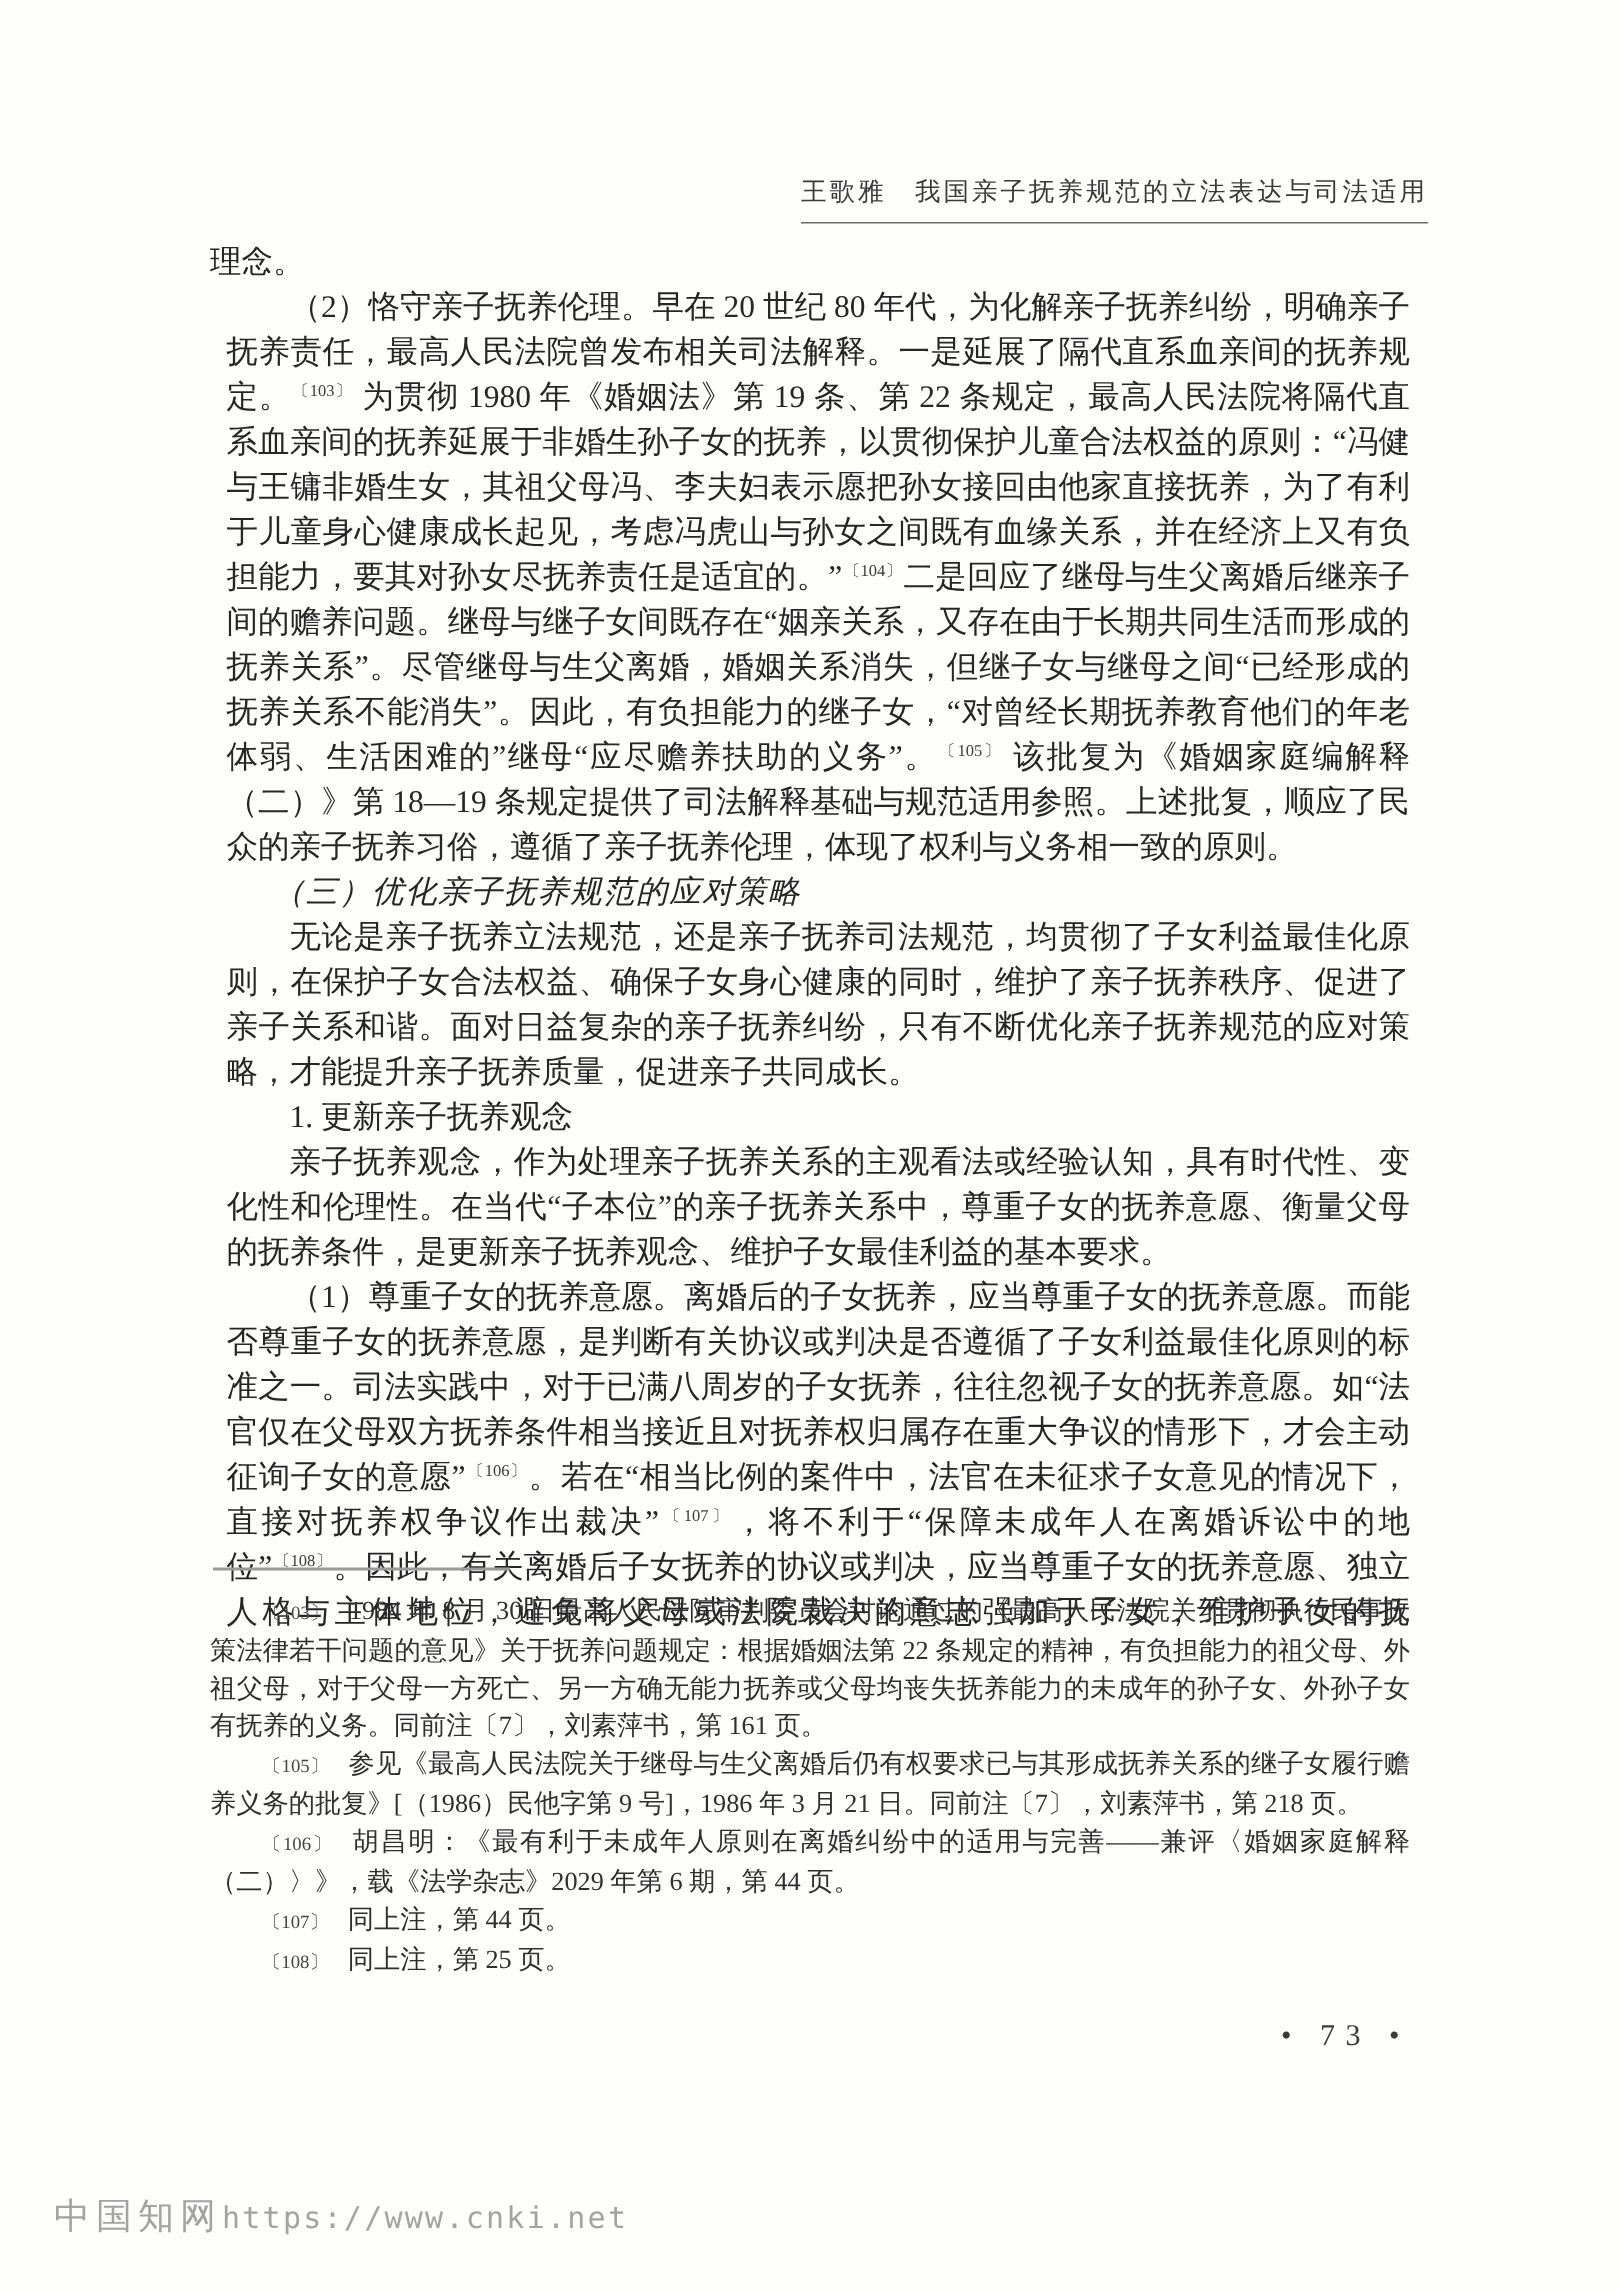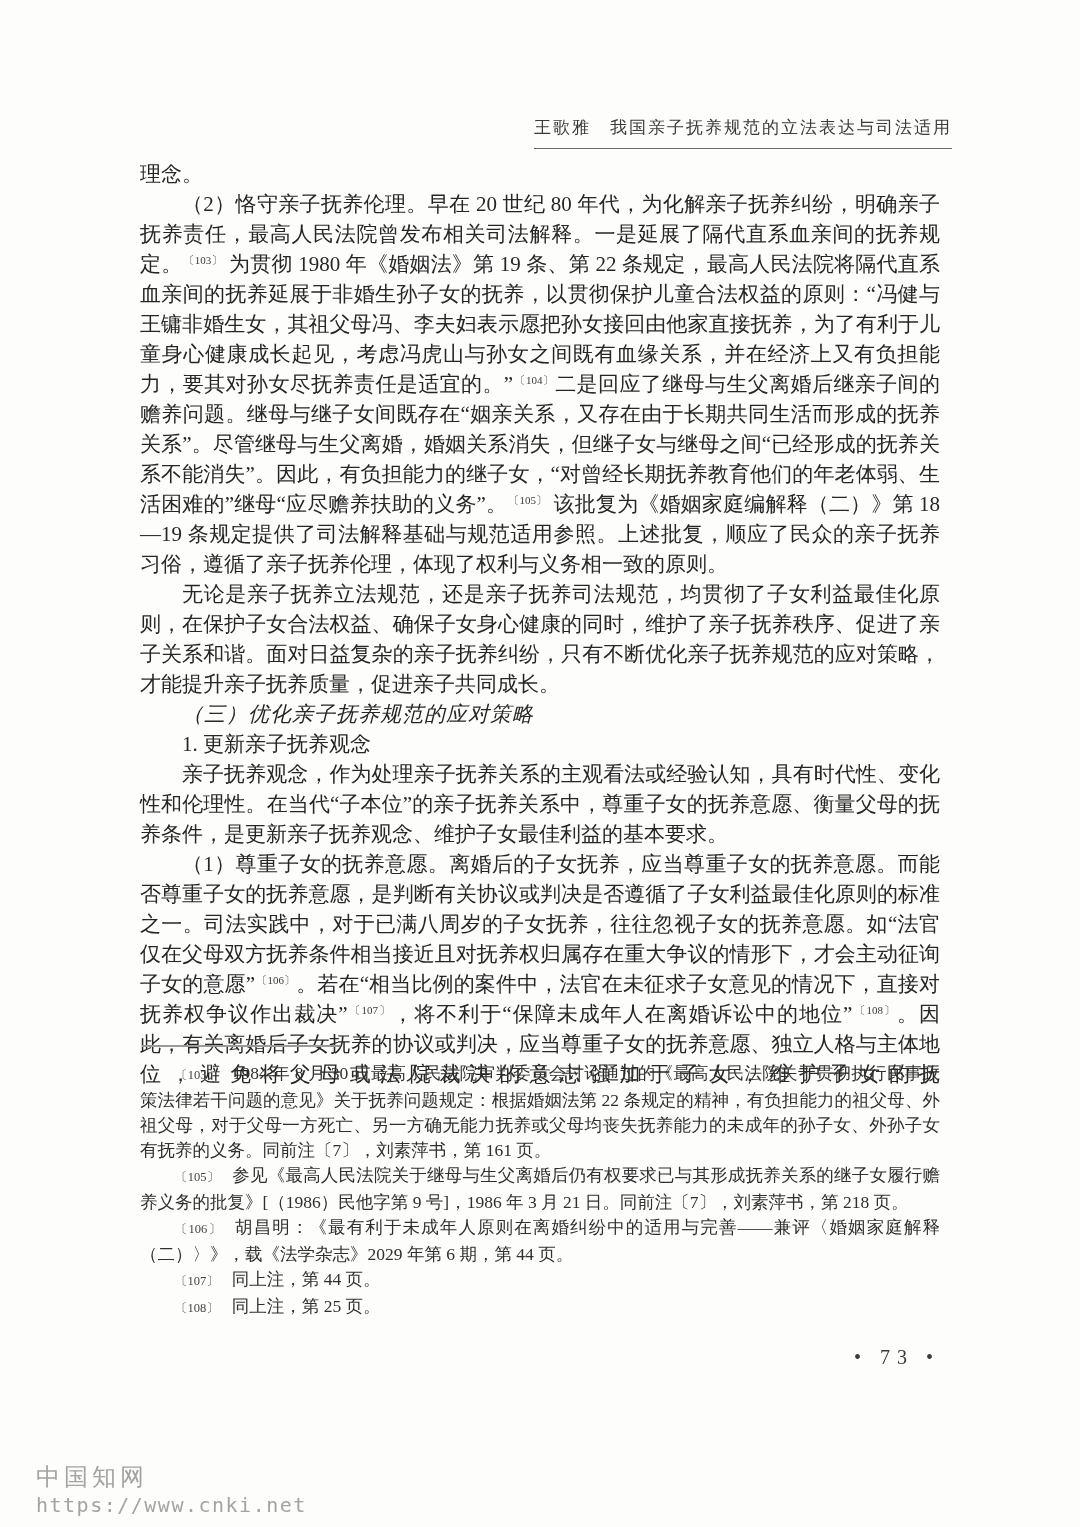--- a/index.html
+++ b/index.html
@@ -40,21 +40,21 @@
     top: 159px;
     width: 800px;
   }
   .para {
     margin: 0;
     font-size: 21px;
     line-height: 30px;
     text-align: justify;
     color: #262626;
   }
-  .para.indent { text-indent: 2em; }
+  .para.indent { text-indent: 2em; margin-left: 11px; }
   .para.heading-kai {
     text-indent: 2em;
     font-style: italic;
     letter-spacing: 1px;
   }
   .para.fill-last { text-align-last: justify; }
   sup.fnref {
     font-size: 11px;
     line-height: 0;
     vertical-align: 7px;
@@ -101,21 +101,20 @@
     white-space: nowrap;
   }
   
   .watermark {
     position: absolute;
     left: 36px;
     top: 1461px;
     display: flex;
     align-items: baseline;
     color: #a3a3a3;
-    flex-direction: column;
   }
   .wm-site {
     font-size: 24px;
     letter-spacing: 4px;
   }
   .wm-url {
     font-family: "DejaVu Sans Mono", "Liberation Mono", monospace;
     font-size: 20px;
     letter-spacing: 1.5px;
     color: #a3a3a3;
@@ -126,22 +125,22 @@
 
 <div class="page">
 
   <div class="running-header">
     <span class="title">王歌雅　我国亲子抚养规范的立法表达与司法适用</span>
   </div>
 
   <div class="article-body">
       <p class="para continue"><span>理念。</span></p>
       <p class="para indent"><span>（2）恪守亲子抚养伦理。早在 20 世纪 80 年代，为化解亲子抚养纠纷，明确亲子抚养责任，最高人民法院曾发布相关司法解释。一是延展了隔代直系血亲间的抚养规定。</span><sup class="fnref">〔103〕</sup><span> 为贯彻 1980 年《婚姻法》第 19 条、第 22 条规定，最高人民法院将隔代直系血亲间的抚养延展于非婚生孙子女的抚养，以贯彻保护儿童合法权益的原则：“冯健与王镛非婚生女，其祖父母冯、李夫妇表示愿把孙女接回由他家直接抚养，为了有利于儿童身心健康成长起见，考虑冯虎山与孙女之间既有血缘关系，并在经济上又有负担能力，要其对孙女尽抚养责任是适宜的。”</span><sup class="fnref">〔104〕</sup><span>二是回应了继母与生父离婚后继亲子间的赡养问题。继母与继子女间既存在“姻亲关系，又存在由于长期共同生活而形成的抚养关系”。尽管继母与生父离婚，婚姻关系消失，但继子女与继母之间“已经形成的抚养关系不能消失”。因此，有负担能力的继子女，“对曾经长期抚养教育他们的年老体弱、生活困难的”继母“应尽赡养扶助的义务”。</span><sup class="fnref">〔105〕</sup><span> 该批复为《婚姻家庭编解释（二）》第 18—19 条规定提供了司法解释基础与规范适用参照。上述批复，顺应了民众的亲子抚养习俗，遵循了亲子抚养伦理，体现了权利与义务相一致的原则。</span></p>
+      <p class="para heading-kai"><span>（三）优化亲子抚养规范的应对策略</span></p>
       <p class="para indent"><span>无论是亲子抚养立法规范，还是亲子抚养司法规范，均贯彻了子女利益最佳化原则，在保护子女合法权益、确保子女身心健康的同时，维护了亲子抚养秩序、促进了亲子关系和谐。面对日益复杂的亲子抚养纠纷，只有不断优化亲子抚养规范的应对策略，才能提升亲子抚养质量，促进亲子共同成长。</span></p>
-      <p class="para heading-kai"><span>（三）优化亲子抚养规范的应对策略</span></p>
       <p class="para indent"><span>1. 更新亲子抚养观念</span></p>
       <p class="para indent"><span>亲子抚养观念，作为处理亲子抚养关系的主观看法或经验认知，具有时代性、变化性和伦理性。在当代“子本位”的亲子抚养关系中，尊重子女的抚养意愿、衡量父母的抚养条件，是更新亲子抚养观念、维护子女最佳利益的基本要求。</span></p>
       <p class="para indent fill-last"><span>（1）尊重子女的抚养意愿。离婚后的子女抚养，应当尊重子女的抚养意愿。而能否尊重子女的抚养意愿，是判断有关协议或判决是否遵循了子女利益最佳化原则的标准之一。司法实践中，对于已满八周岁的子女抚养，往往忽视子女的抚养意愿。如“法官仅在父母双方抚养条件相当接近且对抚养权归属存在重大争议的情形下，才会主动征询子女的意愿”</span><sup class="fnref">〔106〕</sup><span>。若在“相当比例的案件中，法官在未征求子女意见的情况下，直接对抚养权争议作出裁决”</span><sup class="fnref">〔107〕</sup><span>，将不利于“保障未成年人在离婚诉讼中的地位”</span><sup class="fnref">〔108〕</sup><span>。因此，有关离婚后子女抚养的协议或判决，应当尊重子女的抚养意愿、独立人格与主体地位，避免将父母或法院裁决的意志强加于子女，维护子女的抚</span></p>
     </div>
 
   <div class="footnote-sep"></div>
 
   <div class="footnotes">
       <p class="footnote"><span class="fnmark">〔103〕</span><span>1984 年 8 月 30 日最高人民法院审判委员会讨论通过的《最高人民法院关于贯彻执行民事政策法律若干问题的意见》关于抚养问题规定：根据婚姻法第 22 条规定的精神，有负担能力的祖父母、外祖父母，对于父母一方死亡、另一方确无能力抚养或父母均丧失抚养能力的未成年的孙子女、外孙子女有抚养的义务。同前注〔7〕，刘素萍书，第 161 页。</span></p>
       <p class="footnote"><span class="fnmark">〔105〕</span><span>参见《最高人民法院关于继母与生父离婚后仍有权要求已与其形成抚养关系的继子女履行赡养义务的批复》[（1986）民他字第 9 号]，1986 年 3 月 21 日。同前注〔7〕，刘素萍书，第 218 页。</span></p>

